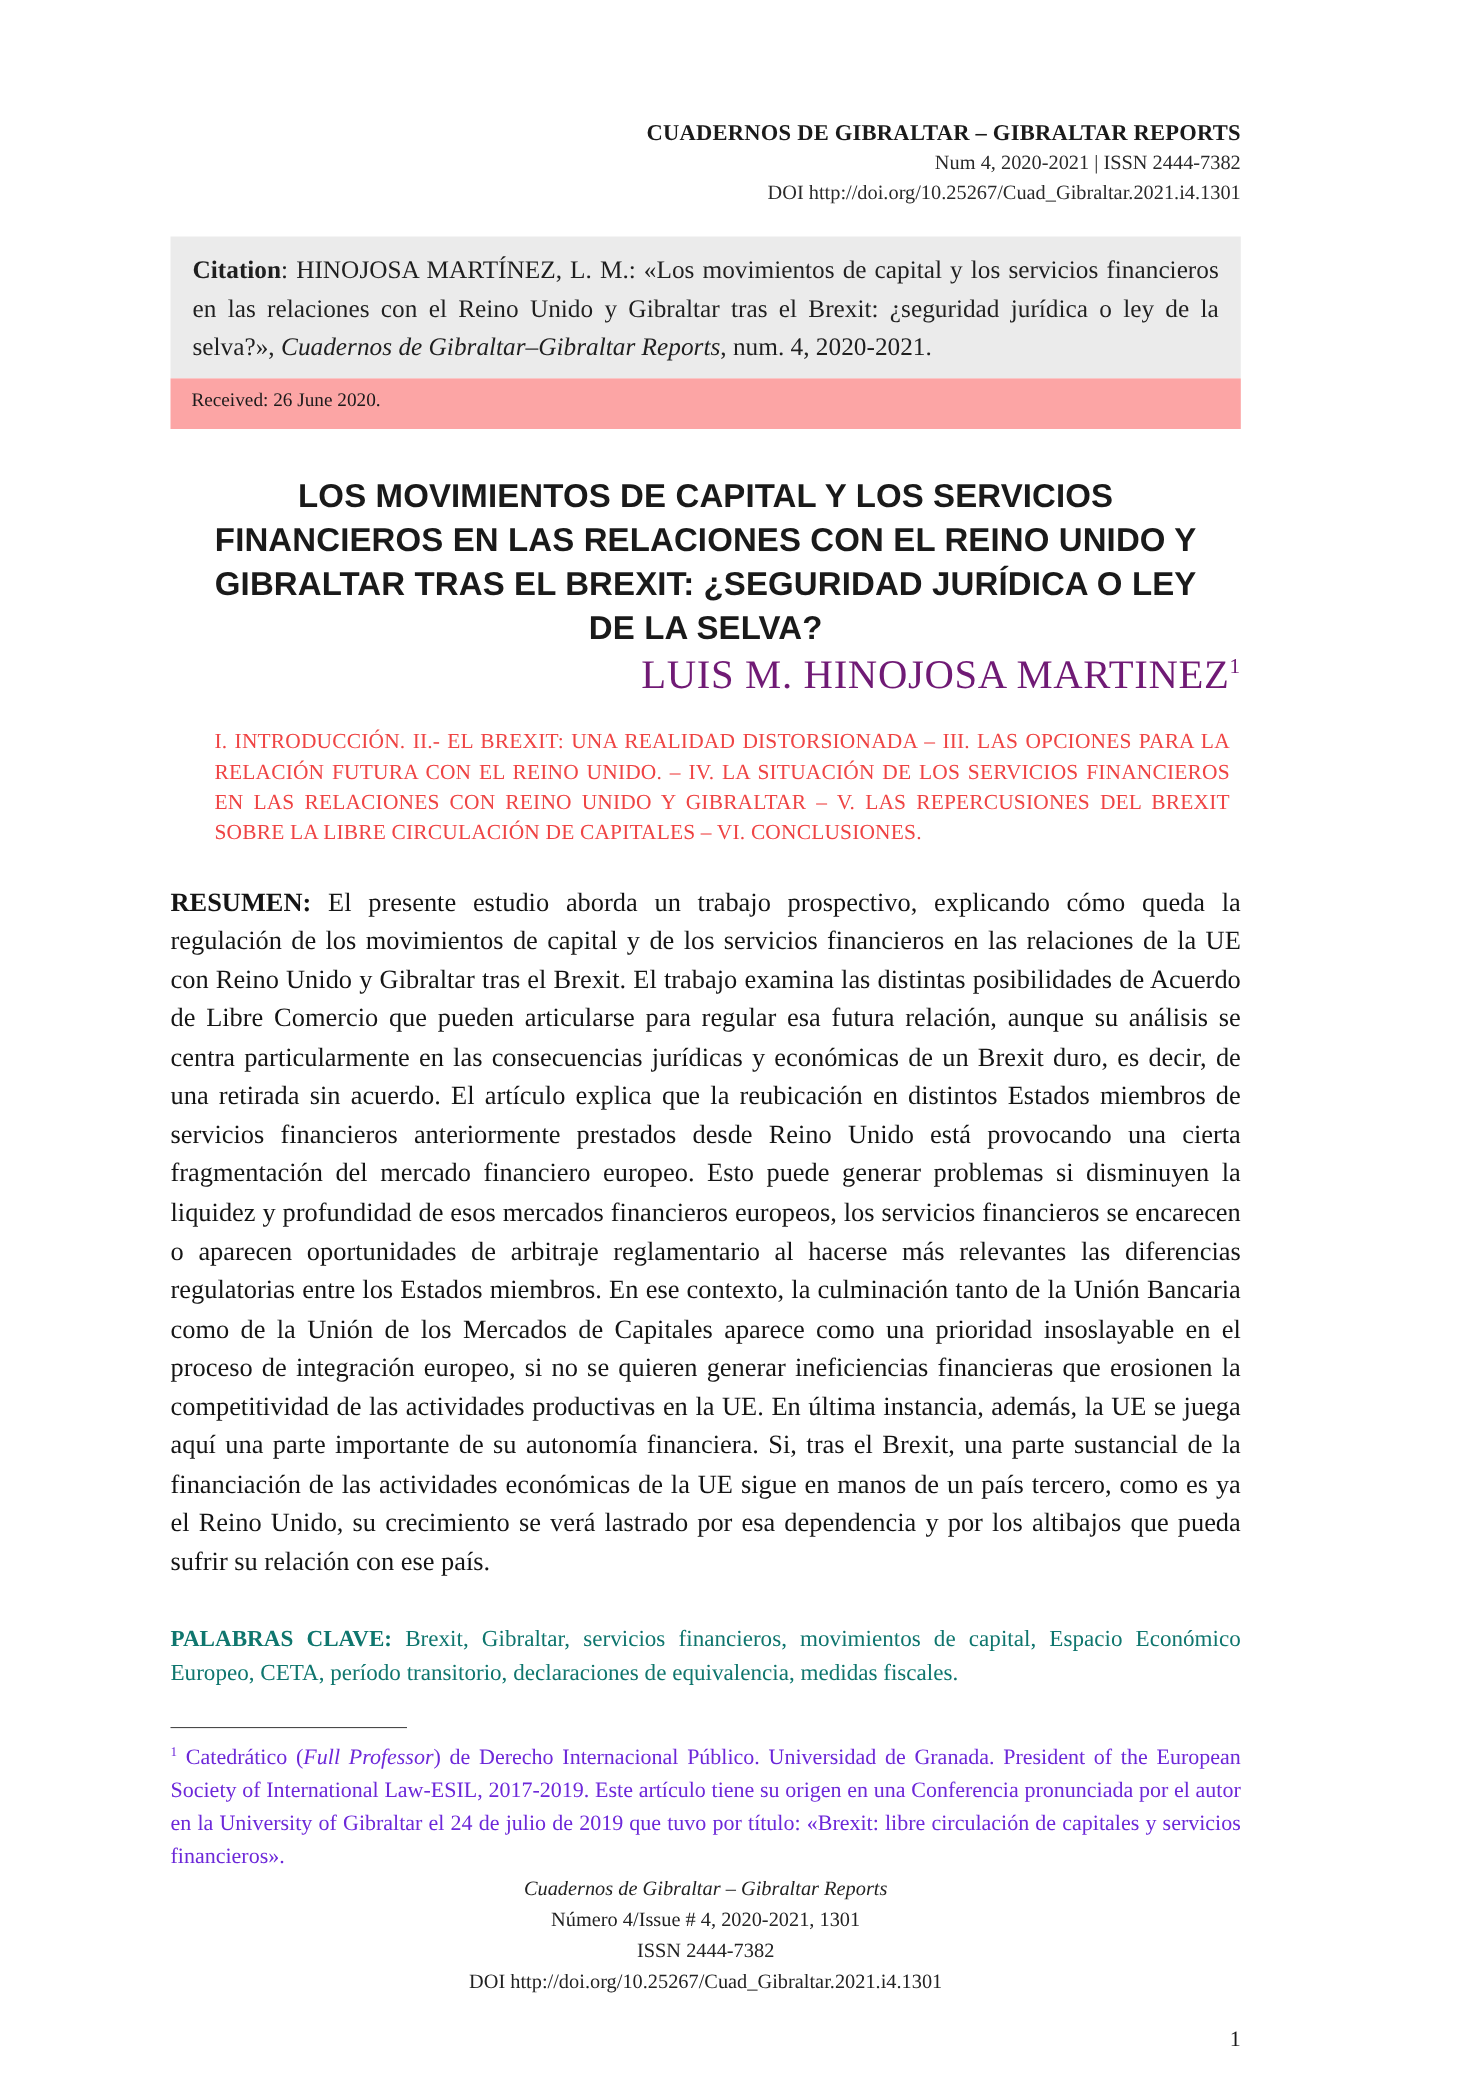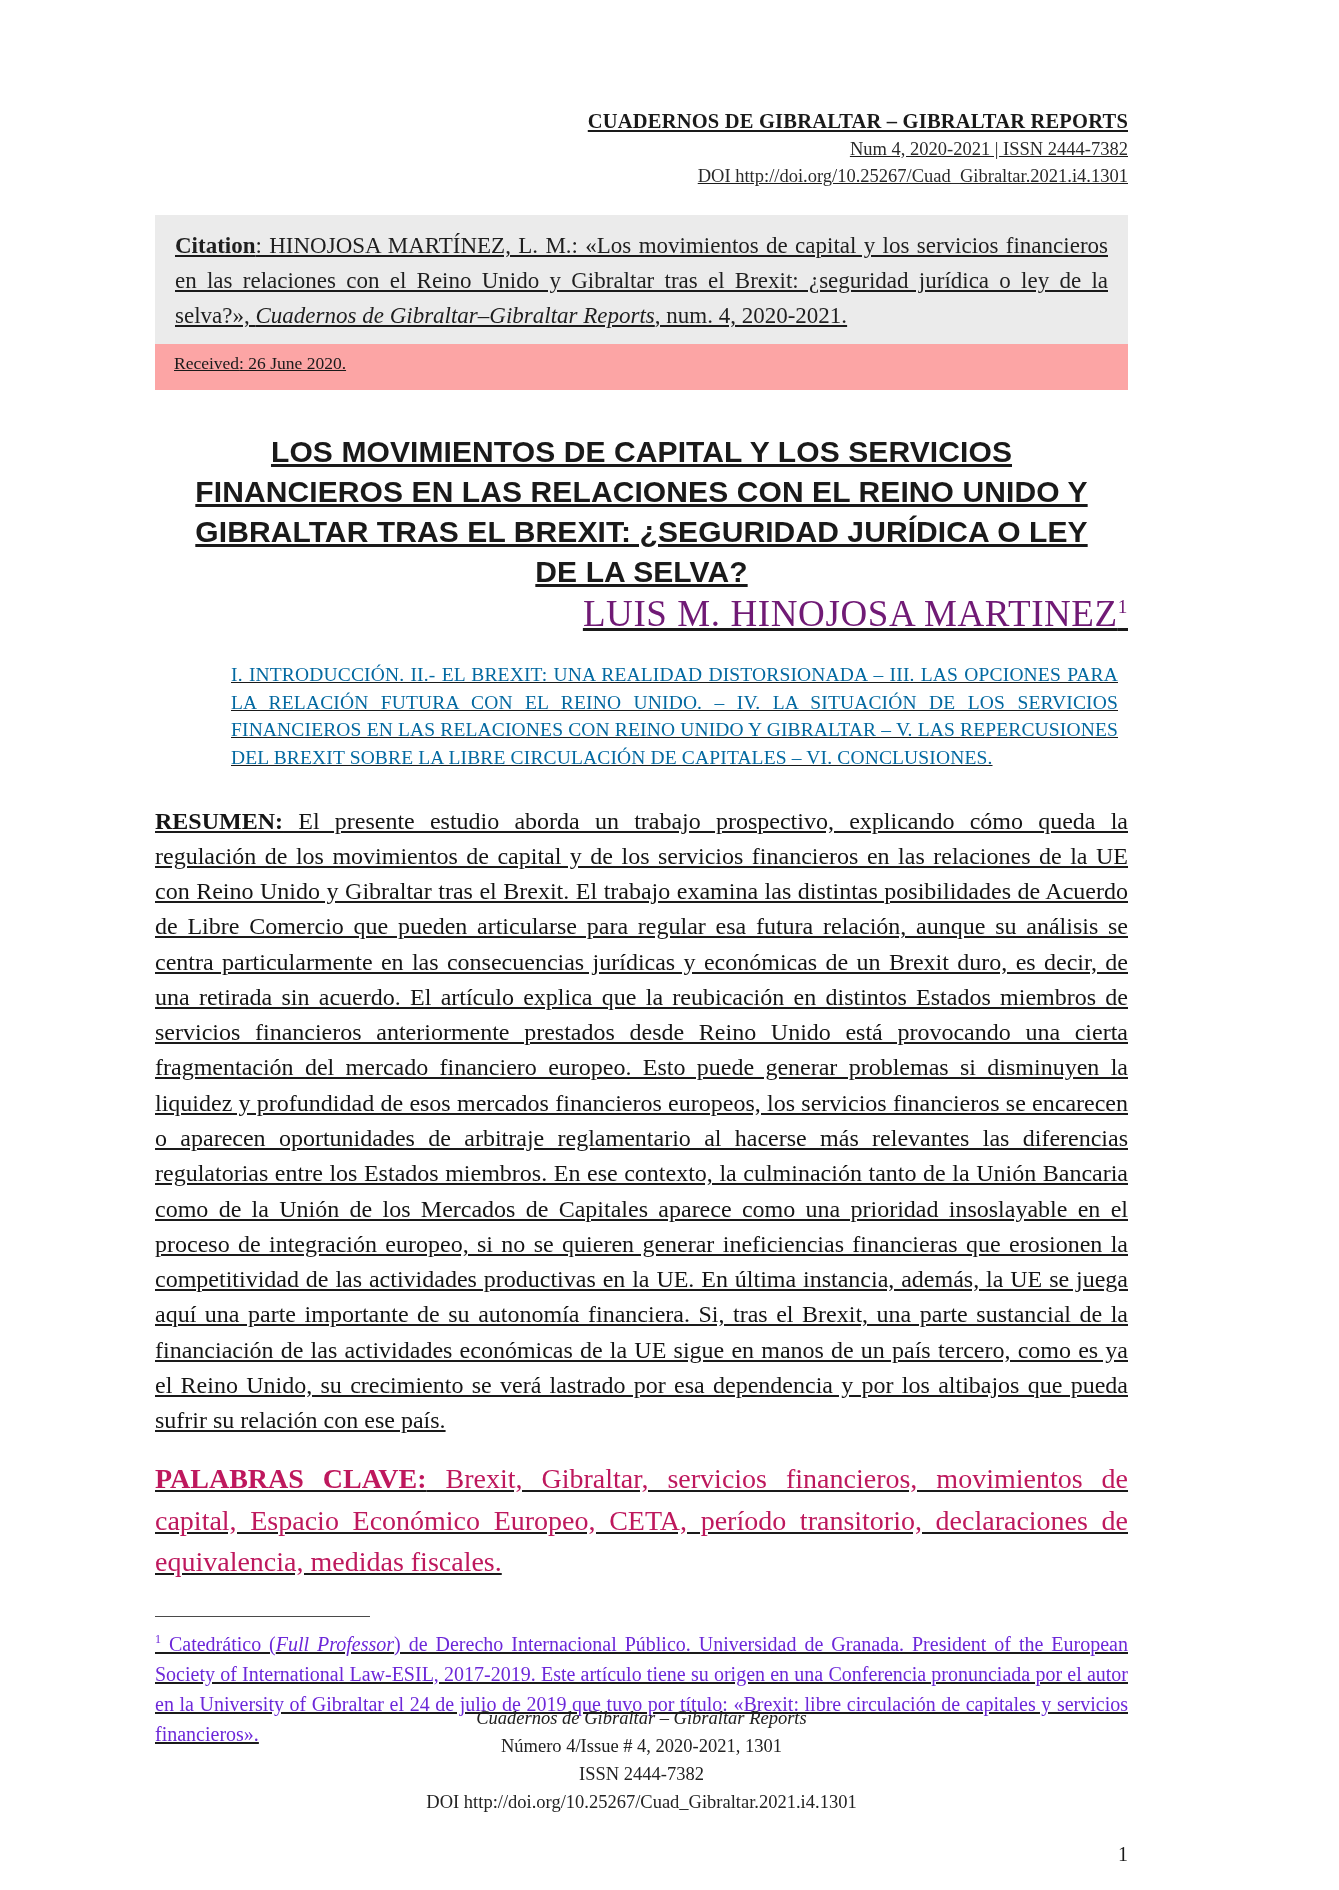--- a/index.html
+++ b/index.html
@@ -15,21 +15,20 @@
     color: #1a1a1a;
     position: relative;
     overflow: hidden;
   }
   .page {
     box-sizing: border-box;
     width: 1283px;
     height: 1890px;
     padding: 108px 155px 0 155px;
     position: relative;
-    text-decoration: underline;
   }
 
   
   .masthead {
     text-align: right;
   }
   .masthead .journal-title {
     font-weight: bold;
     font-size: 20.5px;
     letter-spacing: 0.2px;
@@ -86,44 +85,44 @@
     letter-spacing: 0.6px;
     color: #701a75;
   }
   .author-line sup {
     font-size: 0.52em;
     vertical-align: super;
   }
 
   
   .toc-inline {
-    margin: 26px 0 0 76px;
+    margin: 26px 0 0 40px;
     font-size: 19.5px;
     line-height: 1.42;
     text-align: justify;
     letter-spacing: 0.15px;
-    color: #0369a1;
+    color: #ef4444;
     padding-right: 10px;
   }
 
   
   .abstract {
     margin-top: 32px;
     font-size: 24px;
     line-height: 1.47;
     text-align: justify;
     color: #151515;
   }
   .abstract .lbl { font-weight: bold; }
   .keywords {
-    margin-top: 20px;
-    font-size: 28px;
+    margin-top: 36px;
+    font-size: 21px;
     line-height: 1.47;
     text-align: justify;
-    color: #be185d;
+    color: #0f766e;
   }
   .keywords .lbl { font-weight: bold; }
 
   
   .footnote-rule {
     margin-top: 34px;
     width: 215px;
     height: 1px;
     background: #4a4a4a;
   }

